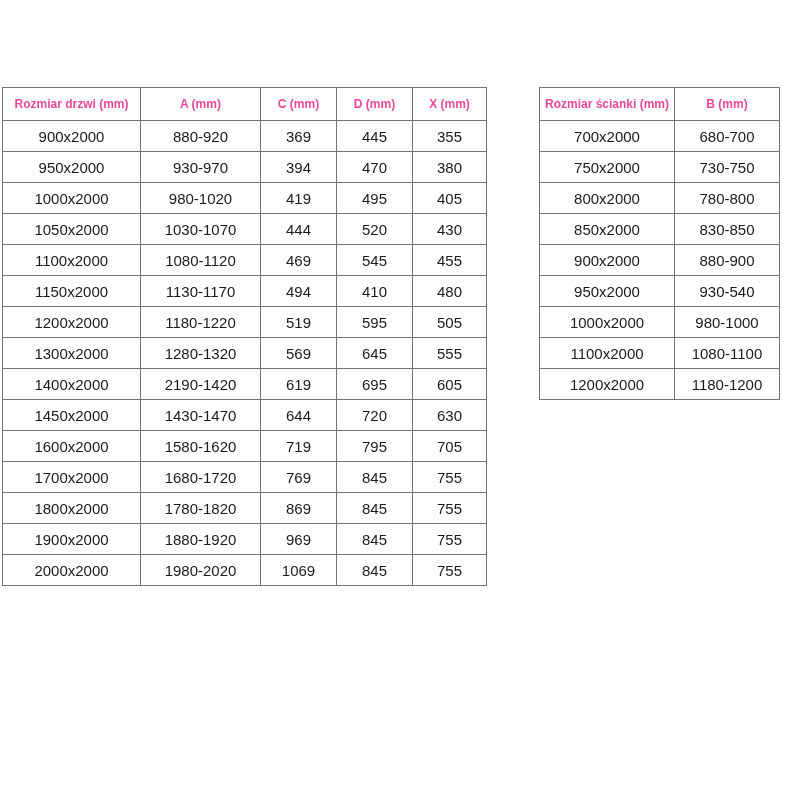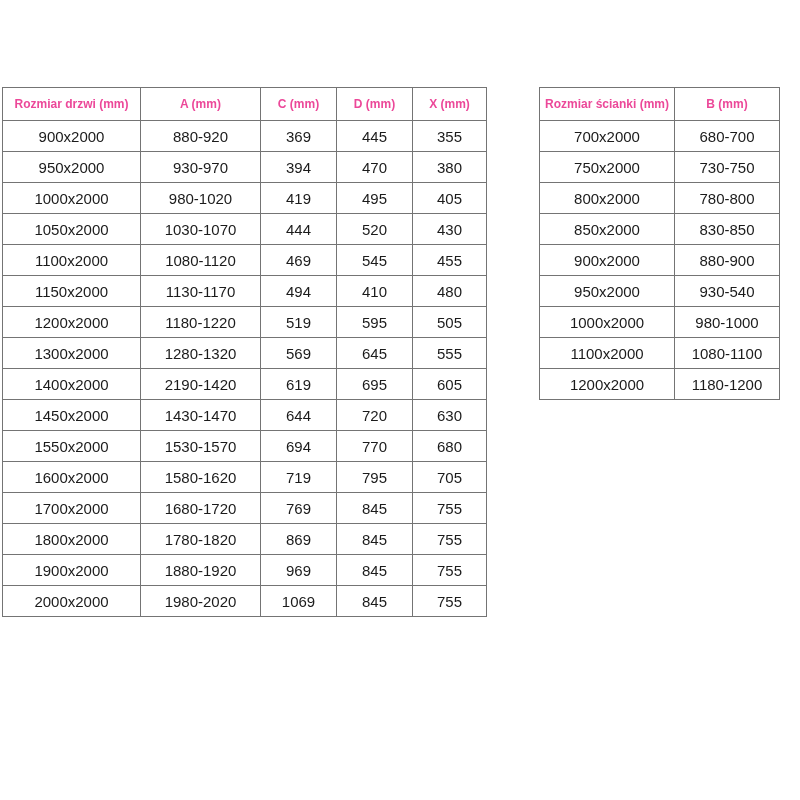--- a/index.html
+++ b/index.html
@@ -139,27 +139,20 @@
           <td>605</td>
         </tr>
         <tr>
           <td>1450x2000</td>
           <td>1430-1470</td>
           <td>644</td>
           <td>720</td>
           <td>630</td>
         </tr>
         <tr>
-          <td>1550x2000</td>
-          <td>1530-1570</td>
-          <td>694</td>
-          <td>770</td>
-          <td>680</td>
-        </tr>
-        <tr>
           <td>1600x2000</td>
           <td>1580-1620</td>
           <td>719</td>
           <td>795</td>
           <td>705</td>
         </tr>
         <tr>
           <td>1700x2000</td>
           <td>1680-1720</td>
           <td>769</td>

